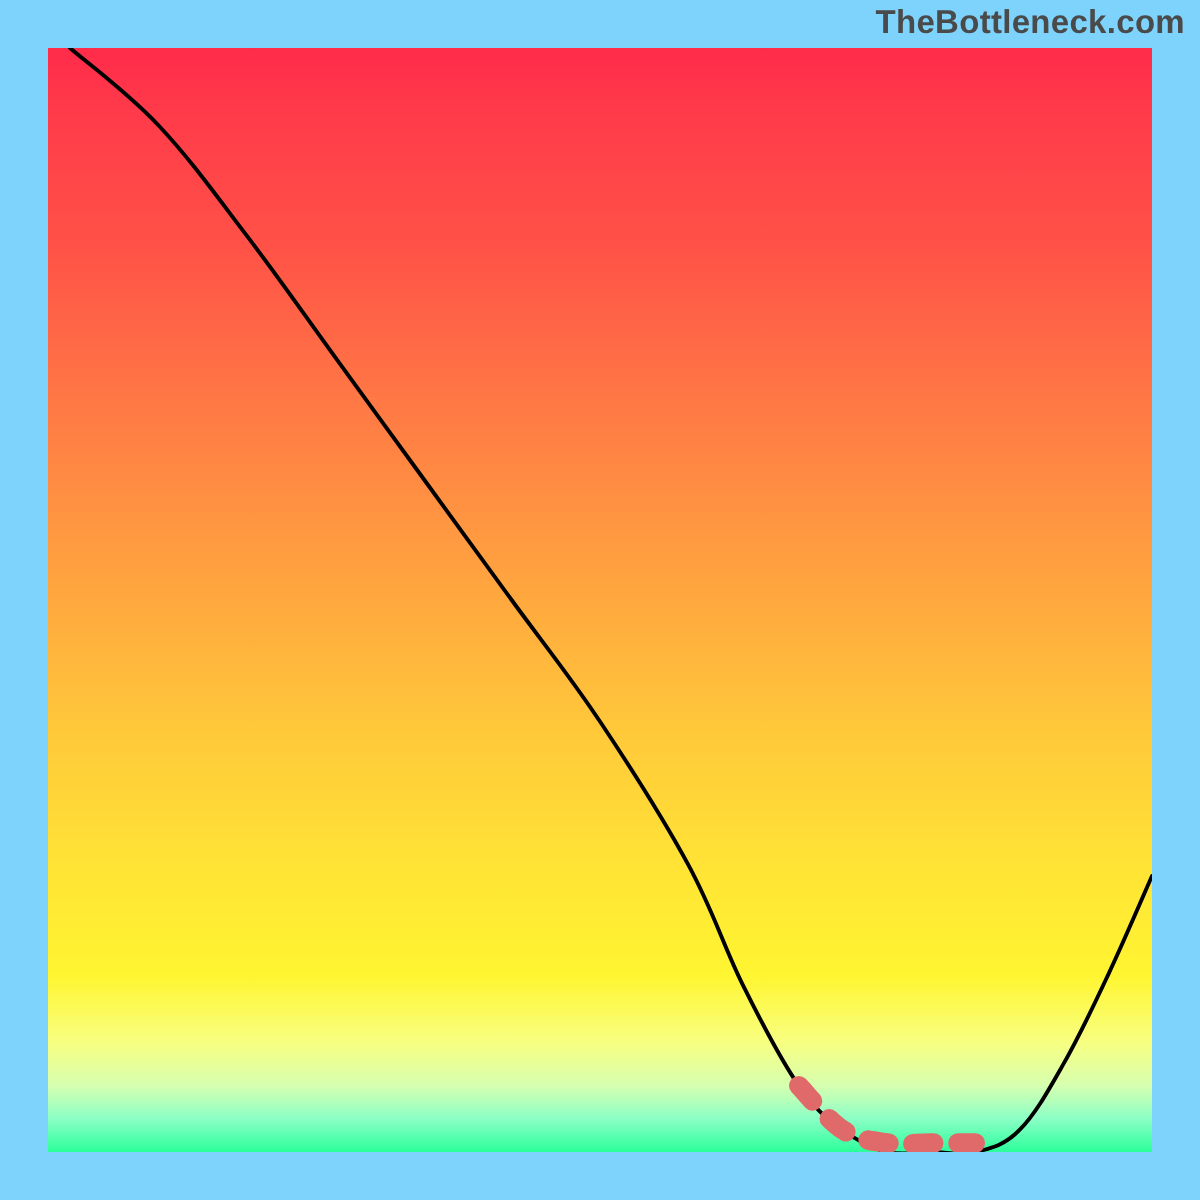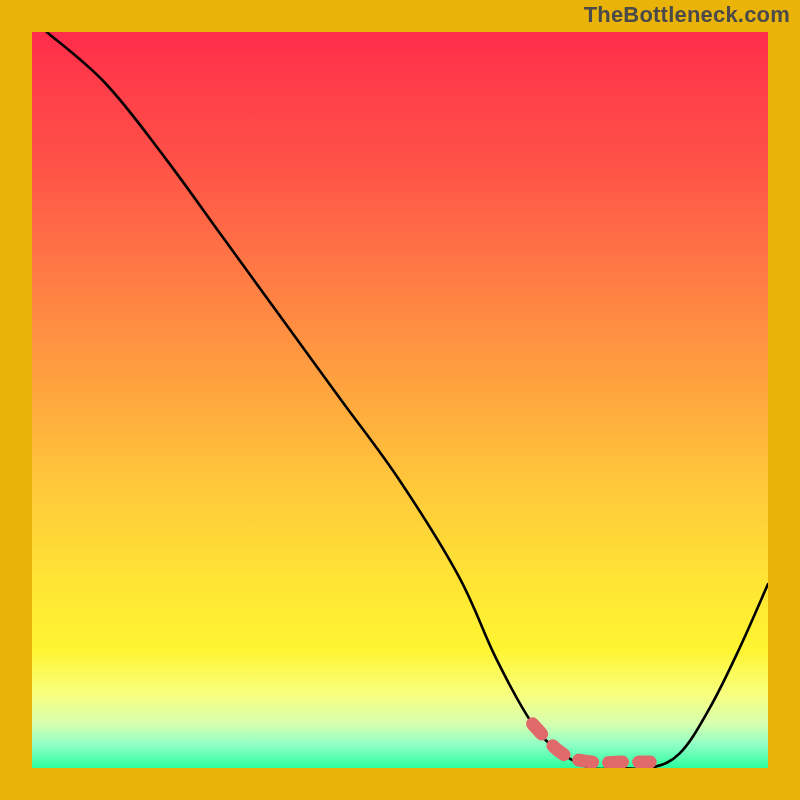--- a/index.html
+++ b/index.html
@@ -8,21 +8,21 @@
     width: 800px;
     height: 800px;
     background: #000;
     overflow: hidden;
     font-family: Arial, Helvetica, sans-serif;
   }
   .frame {
     position: relative;
     width: 800px;
     height: 800px;
-    background: #eab308;
+    background: #7dd3fc;
   }
   .watermark {
     position: absolute;
     top: 2px;
     right: 10px;
     color: #4a4a4a;
     font-size: 22px;
     font-weight: bold;
     letter-spacing: 0.2px;
     z-index: 5;

